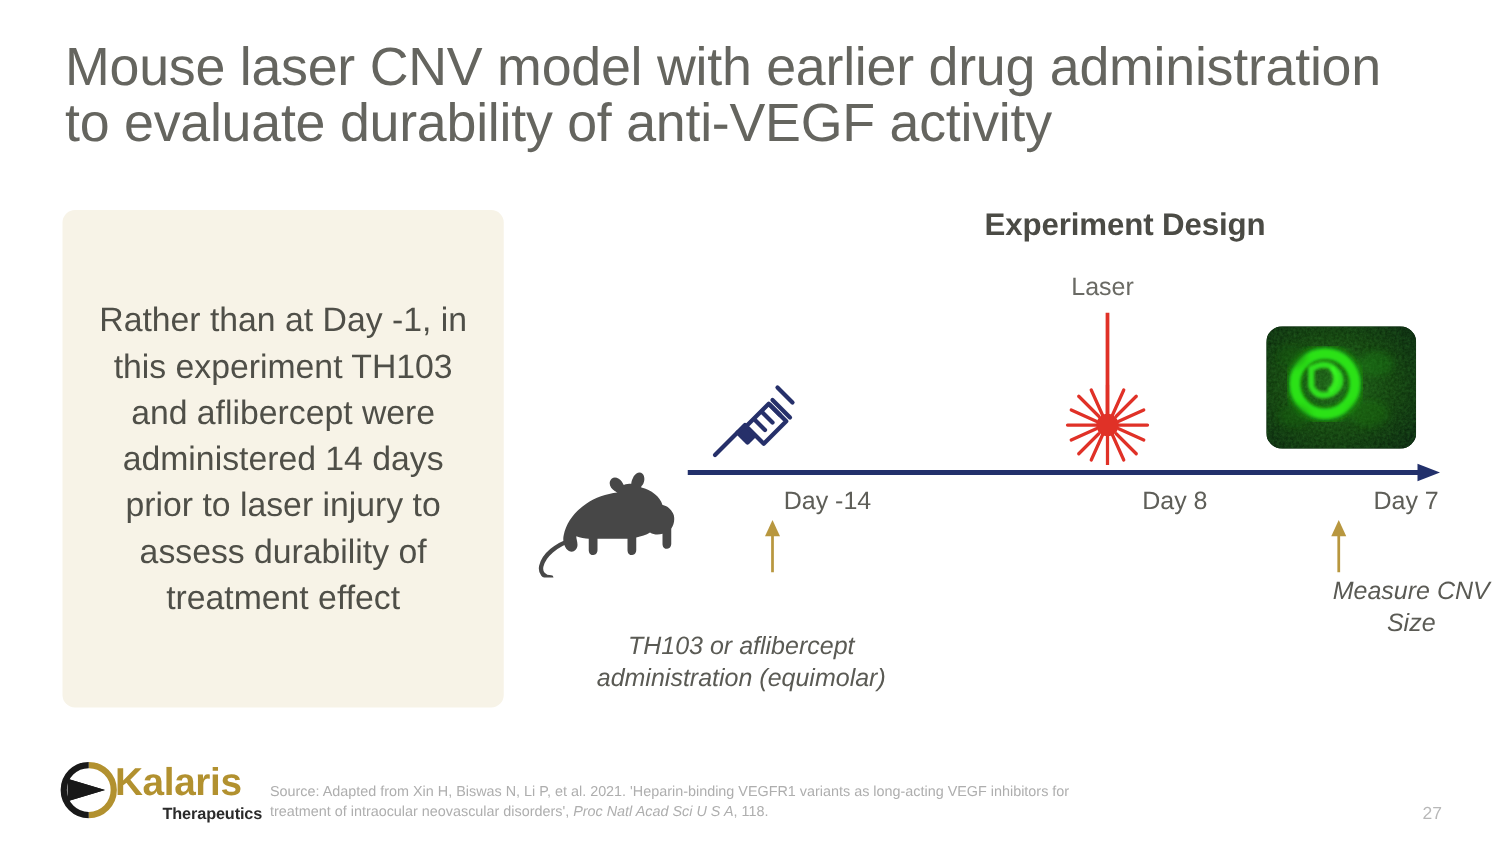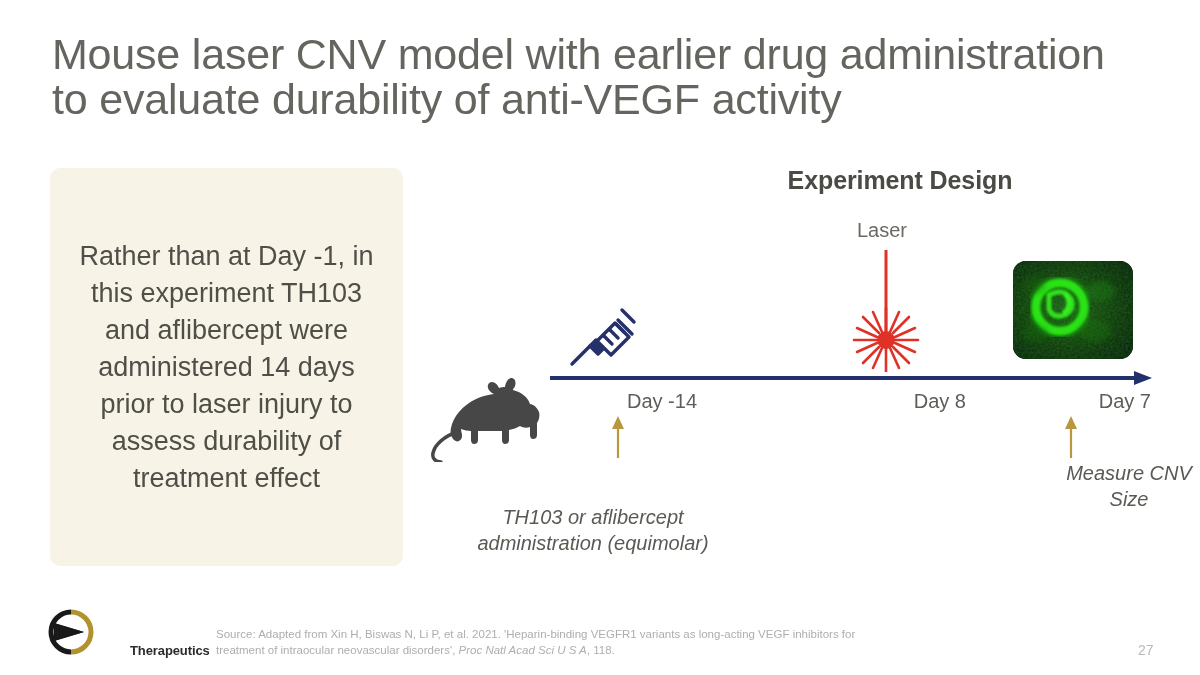--- a/index.html
+++ b/index.html
@@ -340,18 +340,19 @@
 <div id="logo">
   <div id="logo-mark">
     <svg viewBox="0 0 46 46" width="46" height="46" xmlns="http://www.w3.org/2000/svg">
       <path d="M23 3 a20 20 0 0 1 0 40" fill="none" stroke="#b2912f" stroke-width="5"></path>
       <path d="M23 43 a20 20 0 0 1 0 -40" fill="none" stroke="#191919" stroke-width="5"></path>
       <polygon points="6,14 36,23 6,32" fill="#191919"></polygon>
       <polygon points="6,23 36,23 6,32" fill="#ffffff" opacity="0"></polygon>
       <path d="M6 14 L36 23 L6 32 L17 23 Z" fill="#191919"></path>
     </svg>
   </div>
+  <div id="logo-wordmark">Kalaris</div>
   <div id="logo-subtext">Therapeutics</div>
 </div>
 
 <div id="source-note"><span>Source: Adapted from Xin H, Biswas N, Li P, et al. 2021. 'Heparin-binding VEGFR1 variants as long-acting VEGF inhibitors for treatment of intraocular neovascular disorders', </span><em>Proc Natl Acad Sci U S A</em><span>, 118.</span></div>
 
 <div id="page-number">27</div>
 
 </body></html>

